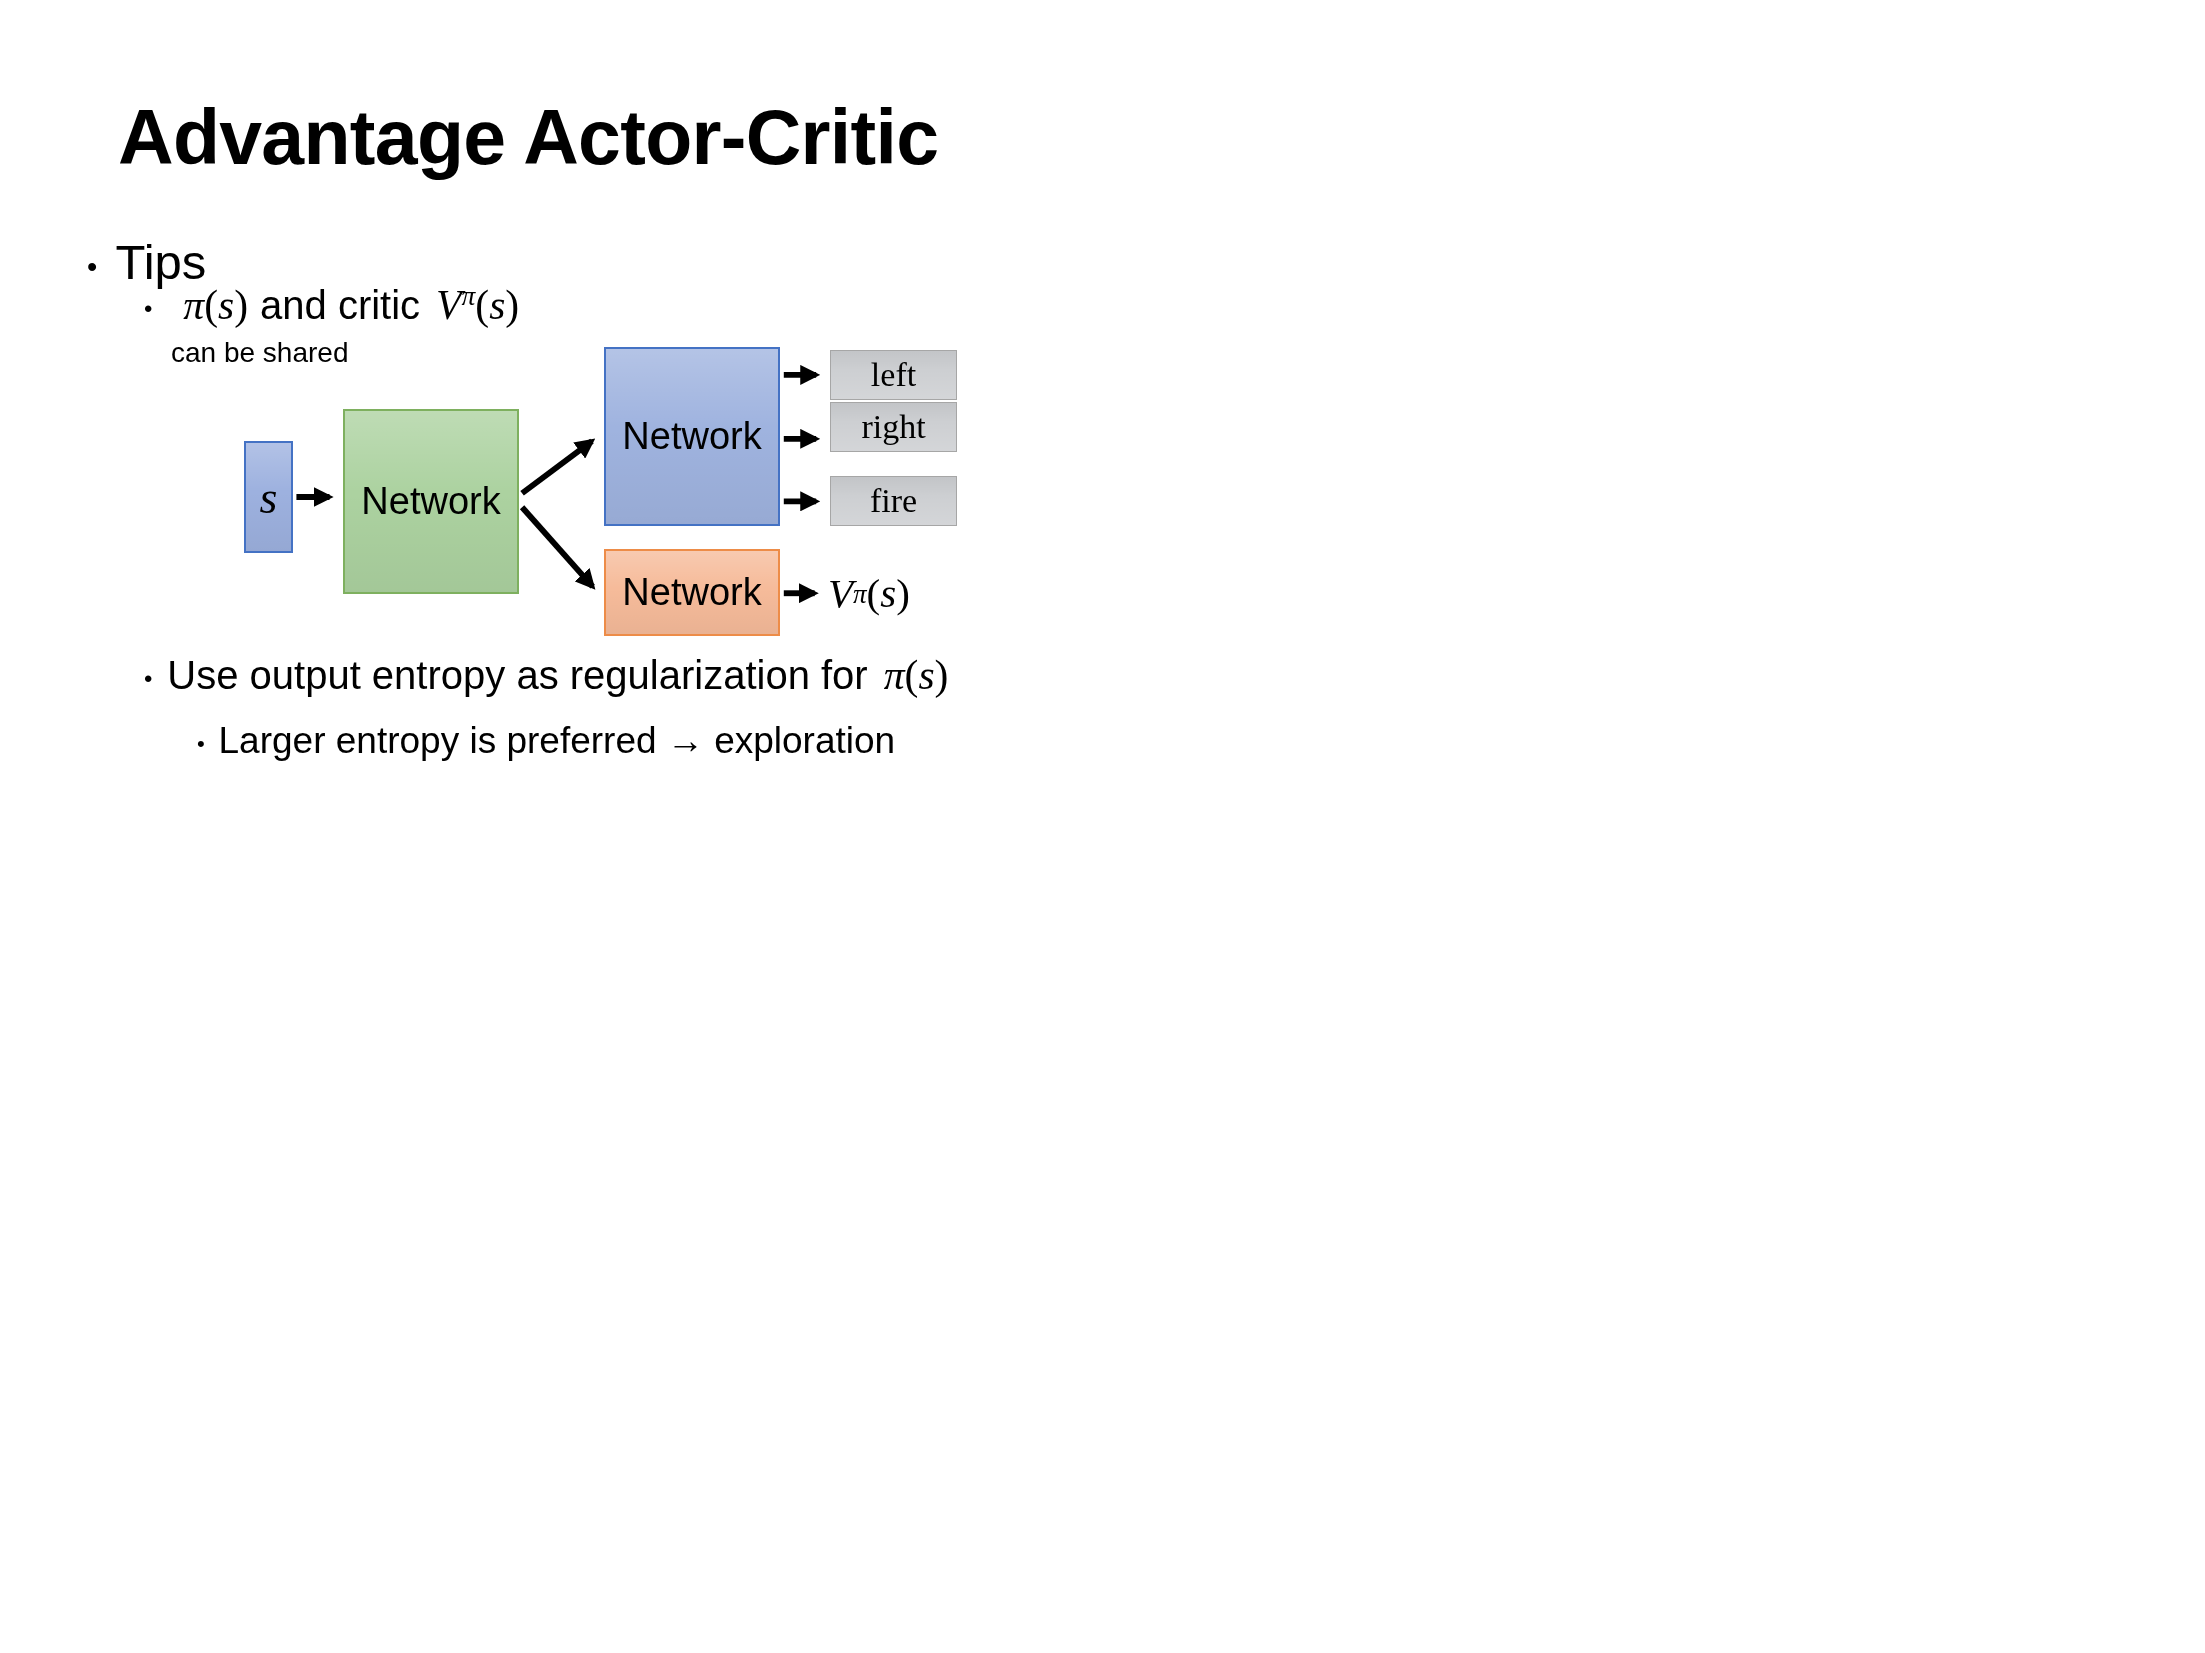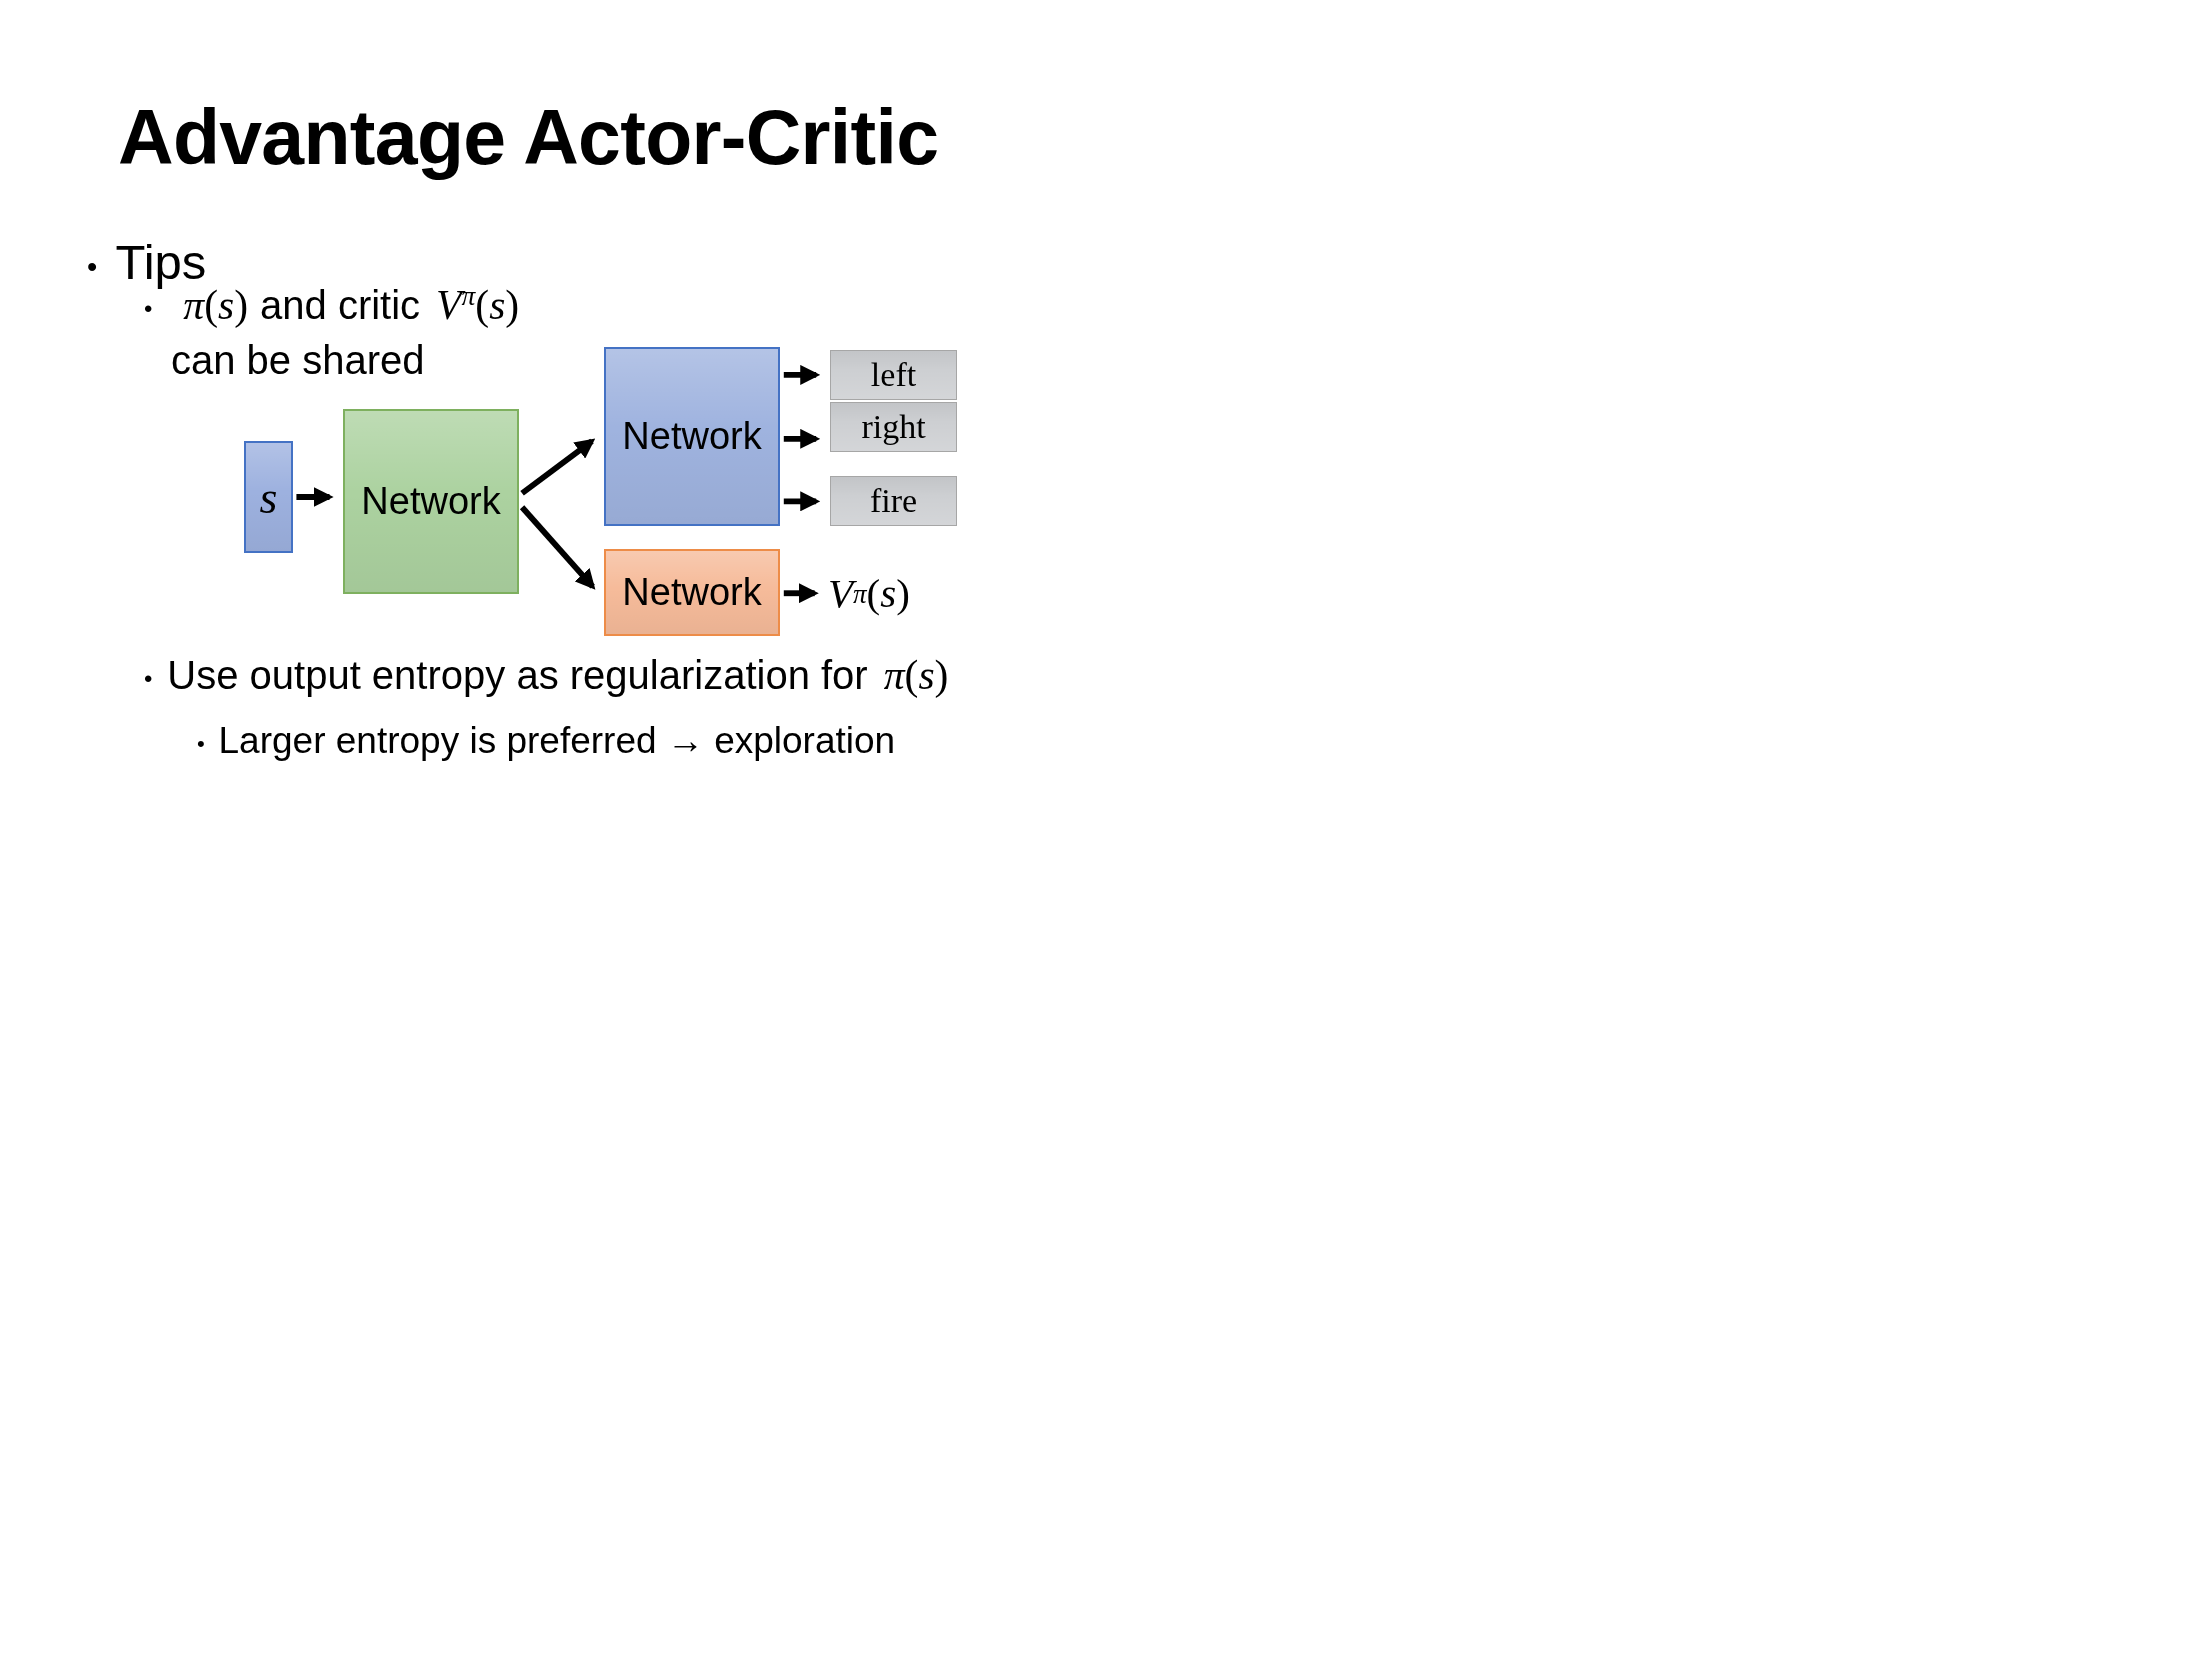--- a/index.html
+++ b/index.html
@@ -13,21 +13,21 @@
   }
   .title{
     position:absolute;left:106px;top:87px;
     font-size:77px;font-weight:700;line-height:1;
     letter-spacing:-0.7px;margin:12px;
   }
   .line{position:absolute;display:flex;align-items:baseline;line-height:1.15;white-space:nowrap;}
   .bullet{font-size:.60em;margin-right:.62em;position:relative;top:-.08em;}
   .l-tips{left:87px;top:234px;font-size:49px;}
   .l-param{left:144px;top:282px;font-size:40px;}
-  .l-wrap{left:171px;top:337px;font-size:40px;}
+  .l-wrap{left:171px;top:337px;font-size:28px;}
   .l-use{left:144px;top:652px;font-size:40px;}
   .l-larger{left:197px;top:720px;font-size:37px;}
   .math{font-family:"Liberation Serif","DejaVu Serif",serif;font-size:1.04em;margin-left:16px;}
   .math .it{font-style:italic;}
   .math sup{font-size:.66em;vertical-align:.5em;line-height:0;font-style:italic;}
   .gapped{margin-left:.30em;text-align:right;}
 
   
   .box{
     position:absolute;display:flex;align-items:center;justify-content:center;

